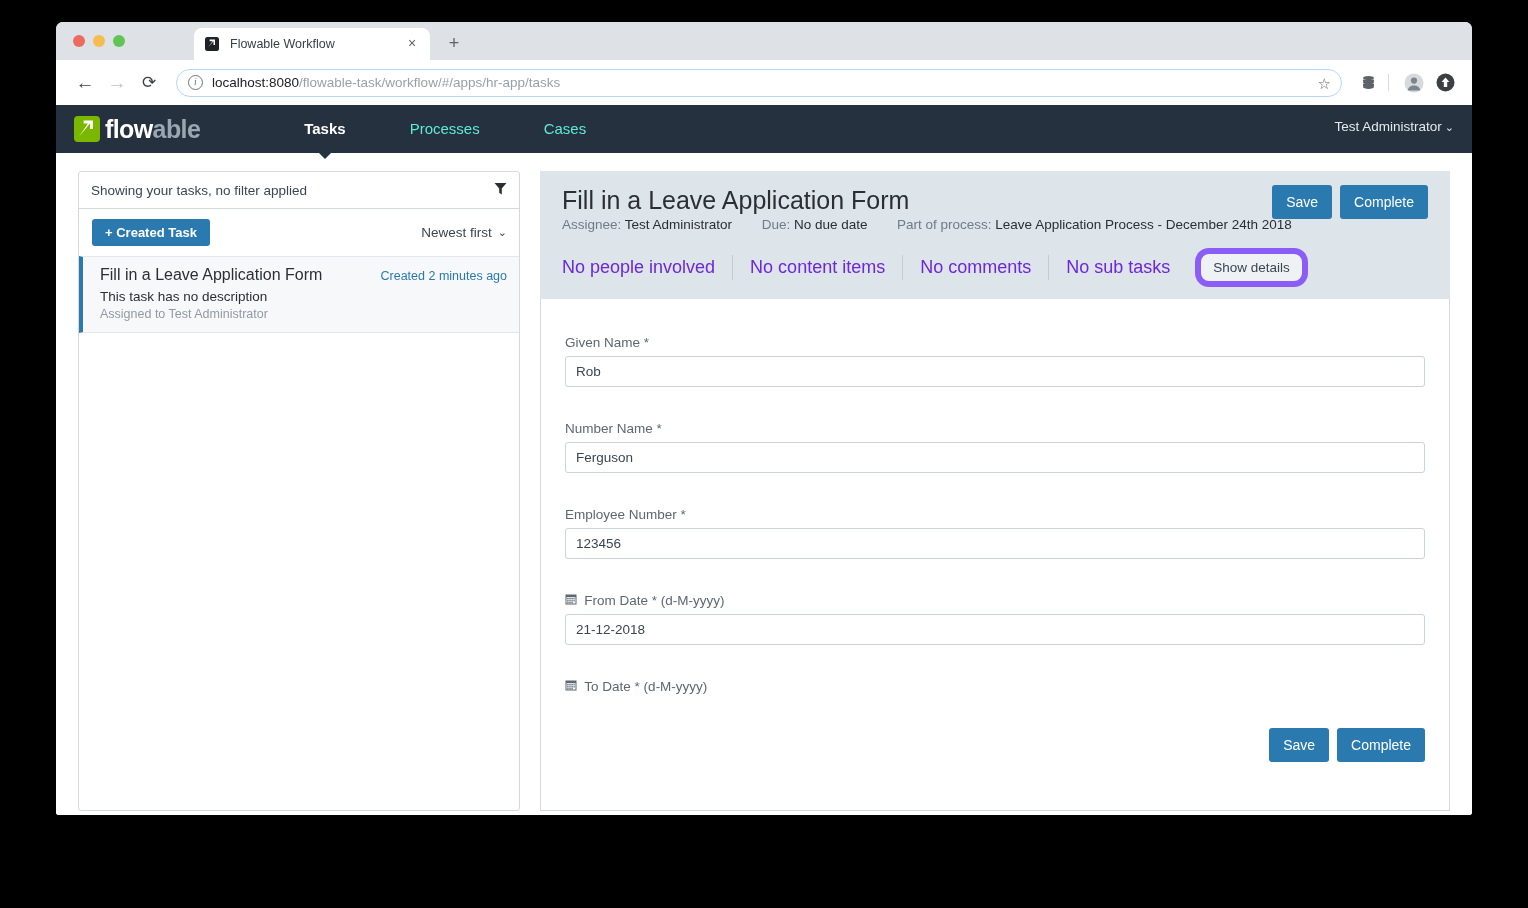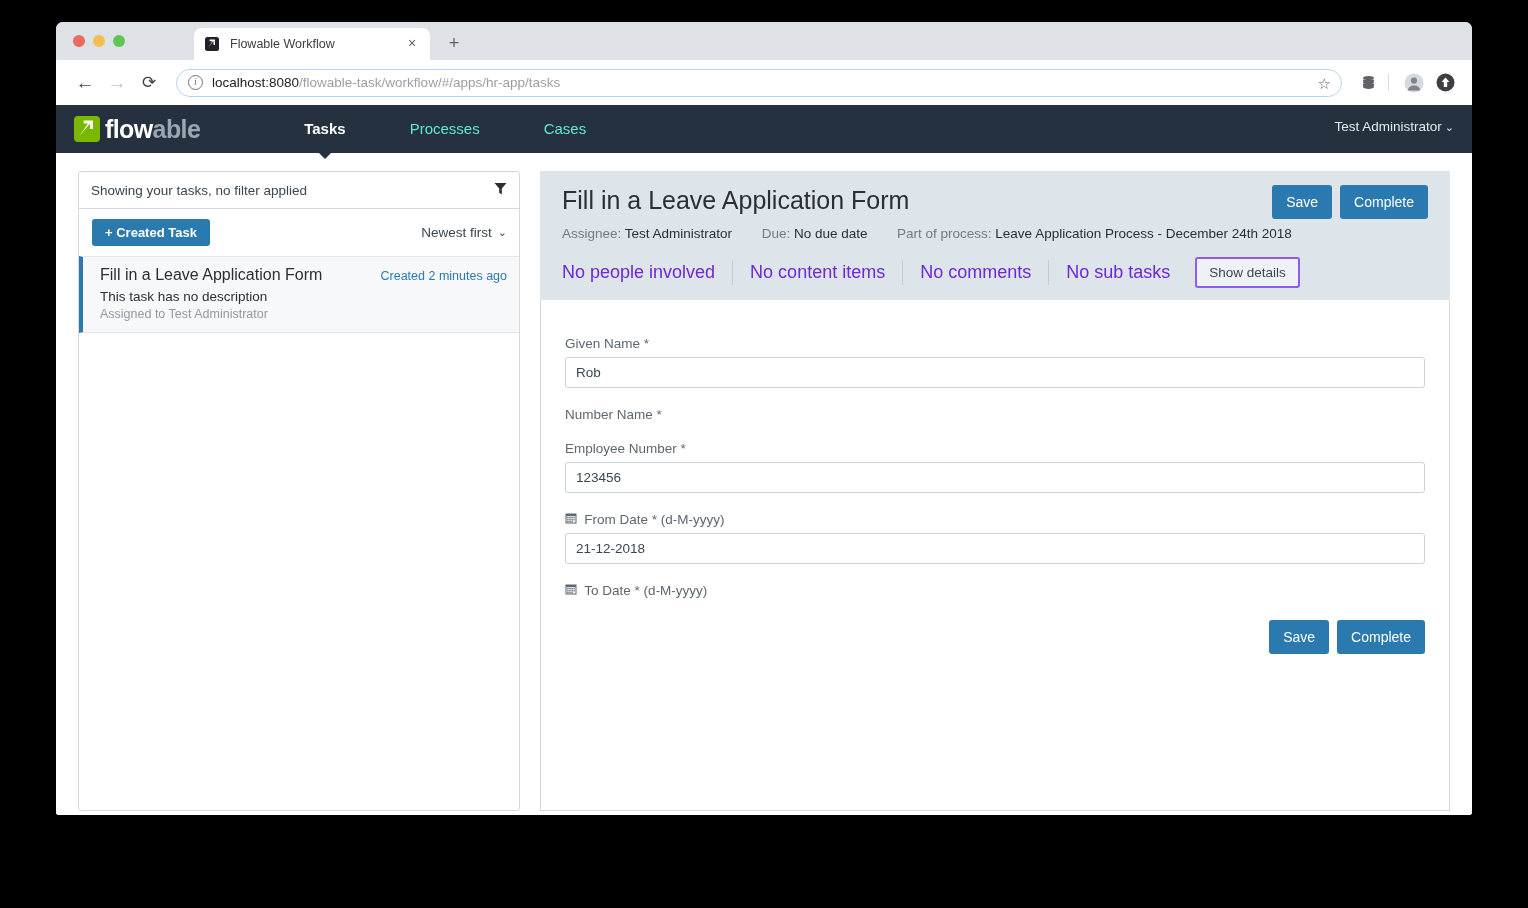--- a/index.html
+++ b/index.html
@@ -320,21 +320,20 @@
     padding: 16px 22px 0 22px;
     position: relative;
   }
   .detail-title {
     font-size: 25px;
     color: #2b2f33;
     font-weight: normal;
     line-height: 1.1;
   }
   .detail-meta {
-    margin-top: 9px;
     font-size: 13.5px;
     color: #2b2f33;
     line-height: 1.45;
   }
   .detail-meta .lbl { color: #707b85; }
   .detail-meta .gap { display: inline-block; width: 22px; }
   .header-buttons {
     position: absolute;
     right: 22px; top: 14px;
     display: flex;
@@ -365,35 +364,35 @@
     line-height: 1.4;
     cursor: pointer;
   }
   .detail-tab:first-child { padding-left: 0; }
   .detail-tab.last { border-right: none; }
   .show-details-btn {
     margin-left: 8px;
     font-size: 13.5px;
     color: #3a4651;
     background: #eff2f5;
-    border: 2px solid #8b5cf6;
-    border-radius: 3px;
+    border: 6px solid #8b5cf6;
+    border-radius: 14px;
     padding: 6px 12px;
     cursor: pointer;
     font-family: "Liberation Sans", sans-serif;
   }
 
   .form-area {
     flex: 1;
     background: #ffffff;
     border: 1px solid #d4d9dd;
     border-top: none;
     padding: 36px 24px 20px 24px;
   }
-  .form-group { margin-bottom: 19px; }
+  .form-group { margin-bottom: 34px; }
   .form-label {
     display: block;
     font-size: 13.5px;
     color: #5d6771;
     margin-bottom: 6px;
   }
   .form-label .cal-icon { margin-right: 4px; color: #5d6771; font-size: 12px; }
   .form-input {
     width: 100%;
     height: 31px;
@@ -543,20 +542,21 @@
           </div>
         </div>
 
         <div class="form-area">
           <div class="form-group">
             <label class="form-label">Given Name *</label>
             <input class="form-input" type="text" value="Rob" style="">
           </div>
           <div class="form-group">
             <label class="form-label">Number Name *</label>
+            <input class="form-input" type="text" value="Ferguson" style="">
           </div>
           <div class="form-group">
             <label class="form-label">Employee Number *</label>
             <input class="form-input" type="text" value="123456" style="">
           </div>
           <div class="form-group">
             <label class="form-label">
               <span class="cal-icon">
                 <svg width="12" height="12" viewBox="0 0 12 12">
                   <rect x="0.5" y="1.5" width="11" height="10" fill="#5d6771"></rect>

